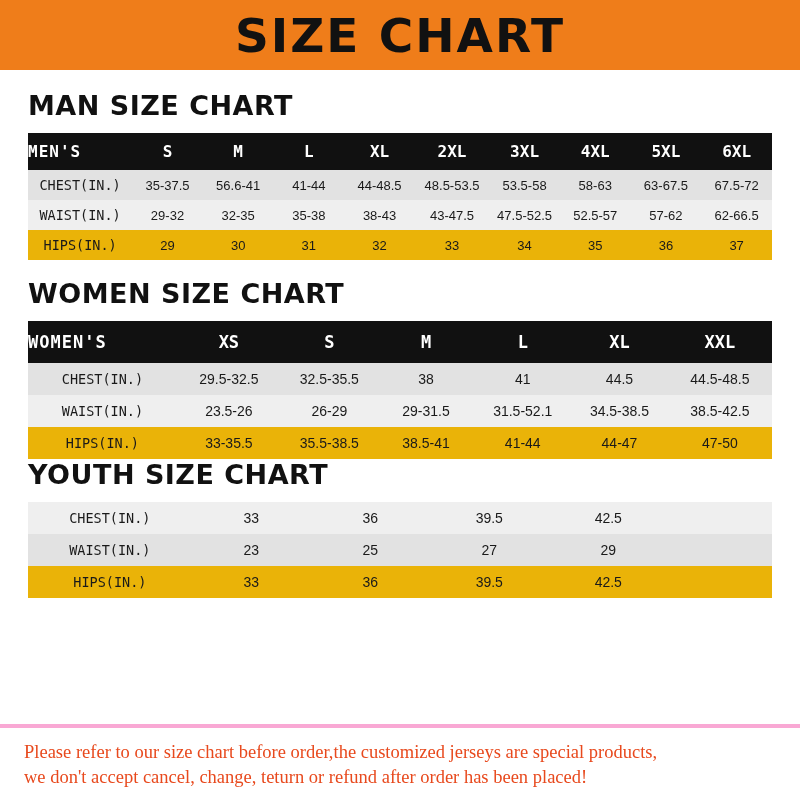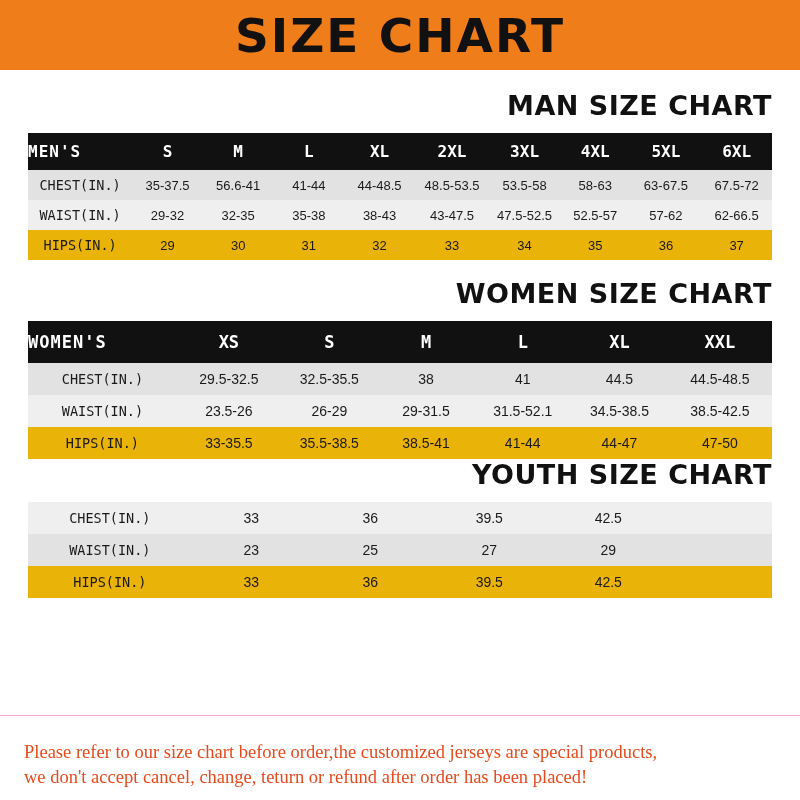--- a/index.html
+++ b/index.html
@@ -39,21 +39,21 @@
     line-height: 1;
     text-align: center;
   }
   
   .content {
     flex: 1;
     padding: 0 28px;
     box-sizing: border-box;
   }
   .section-title {
-    text-align: right;
+    text-align: left;
     font-family: "DejaVu Sans", sans-serif;
     font-weight: bold;
     font-size: 27px;
     color: #111111;
     letter-spacing: 0.5px;
   }
   .t-man { margin-top: 20px; margin-bottom: 12px; }
   .t-women { margin-top: 18px; margin-bottom: 12px; }
   .t-youth { margin-bottom: 12px; }
 
@@ -96,23 +96,23 @@
   table.size-table tr.shade-c { background: #eab308; }
 
   
   table.women-table tr.body-row td,
   table.youth-table tr.body-row td { font-size: 14px; padding: 8px 0; }
   table.women-table tr.head-row td,
   table.youth-table tr.head-row td { font-size: 17px; padding: 11px 0; }
 
   
   .footer-note {
-    padding: 24px 24px 10px 24px;
+    padding: 12px 24px 10px 24px;
     box-sizing: border-box;
-    border-top: 1px solid #f9a8d4;
+    border-top: 4px solid #f9a8d4;
   }
   .footer-note p {
     margin: 0;
     color: #e8491d;
     font-family: "Liberation Serif", serif;
     font-size: 18.5px;
     line-height: 1.35;
     text-align: left;
   }
 </style>

